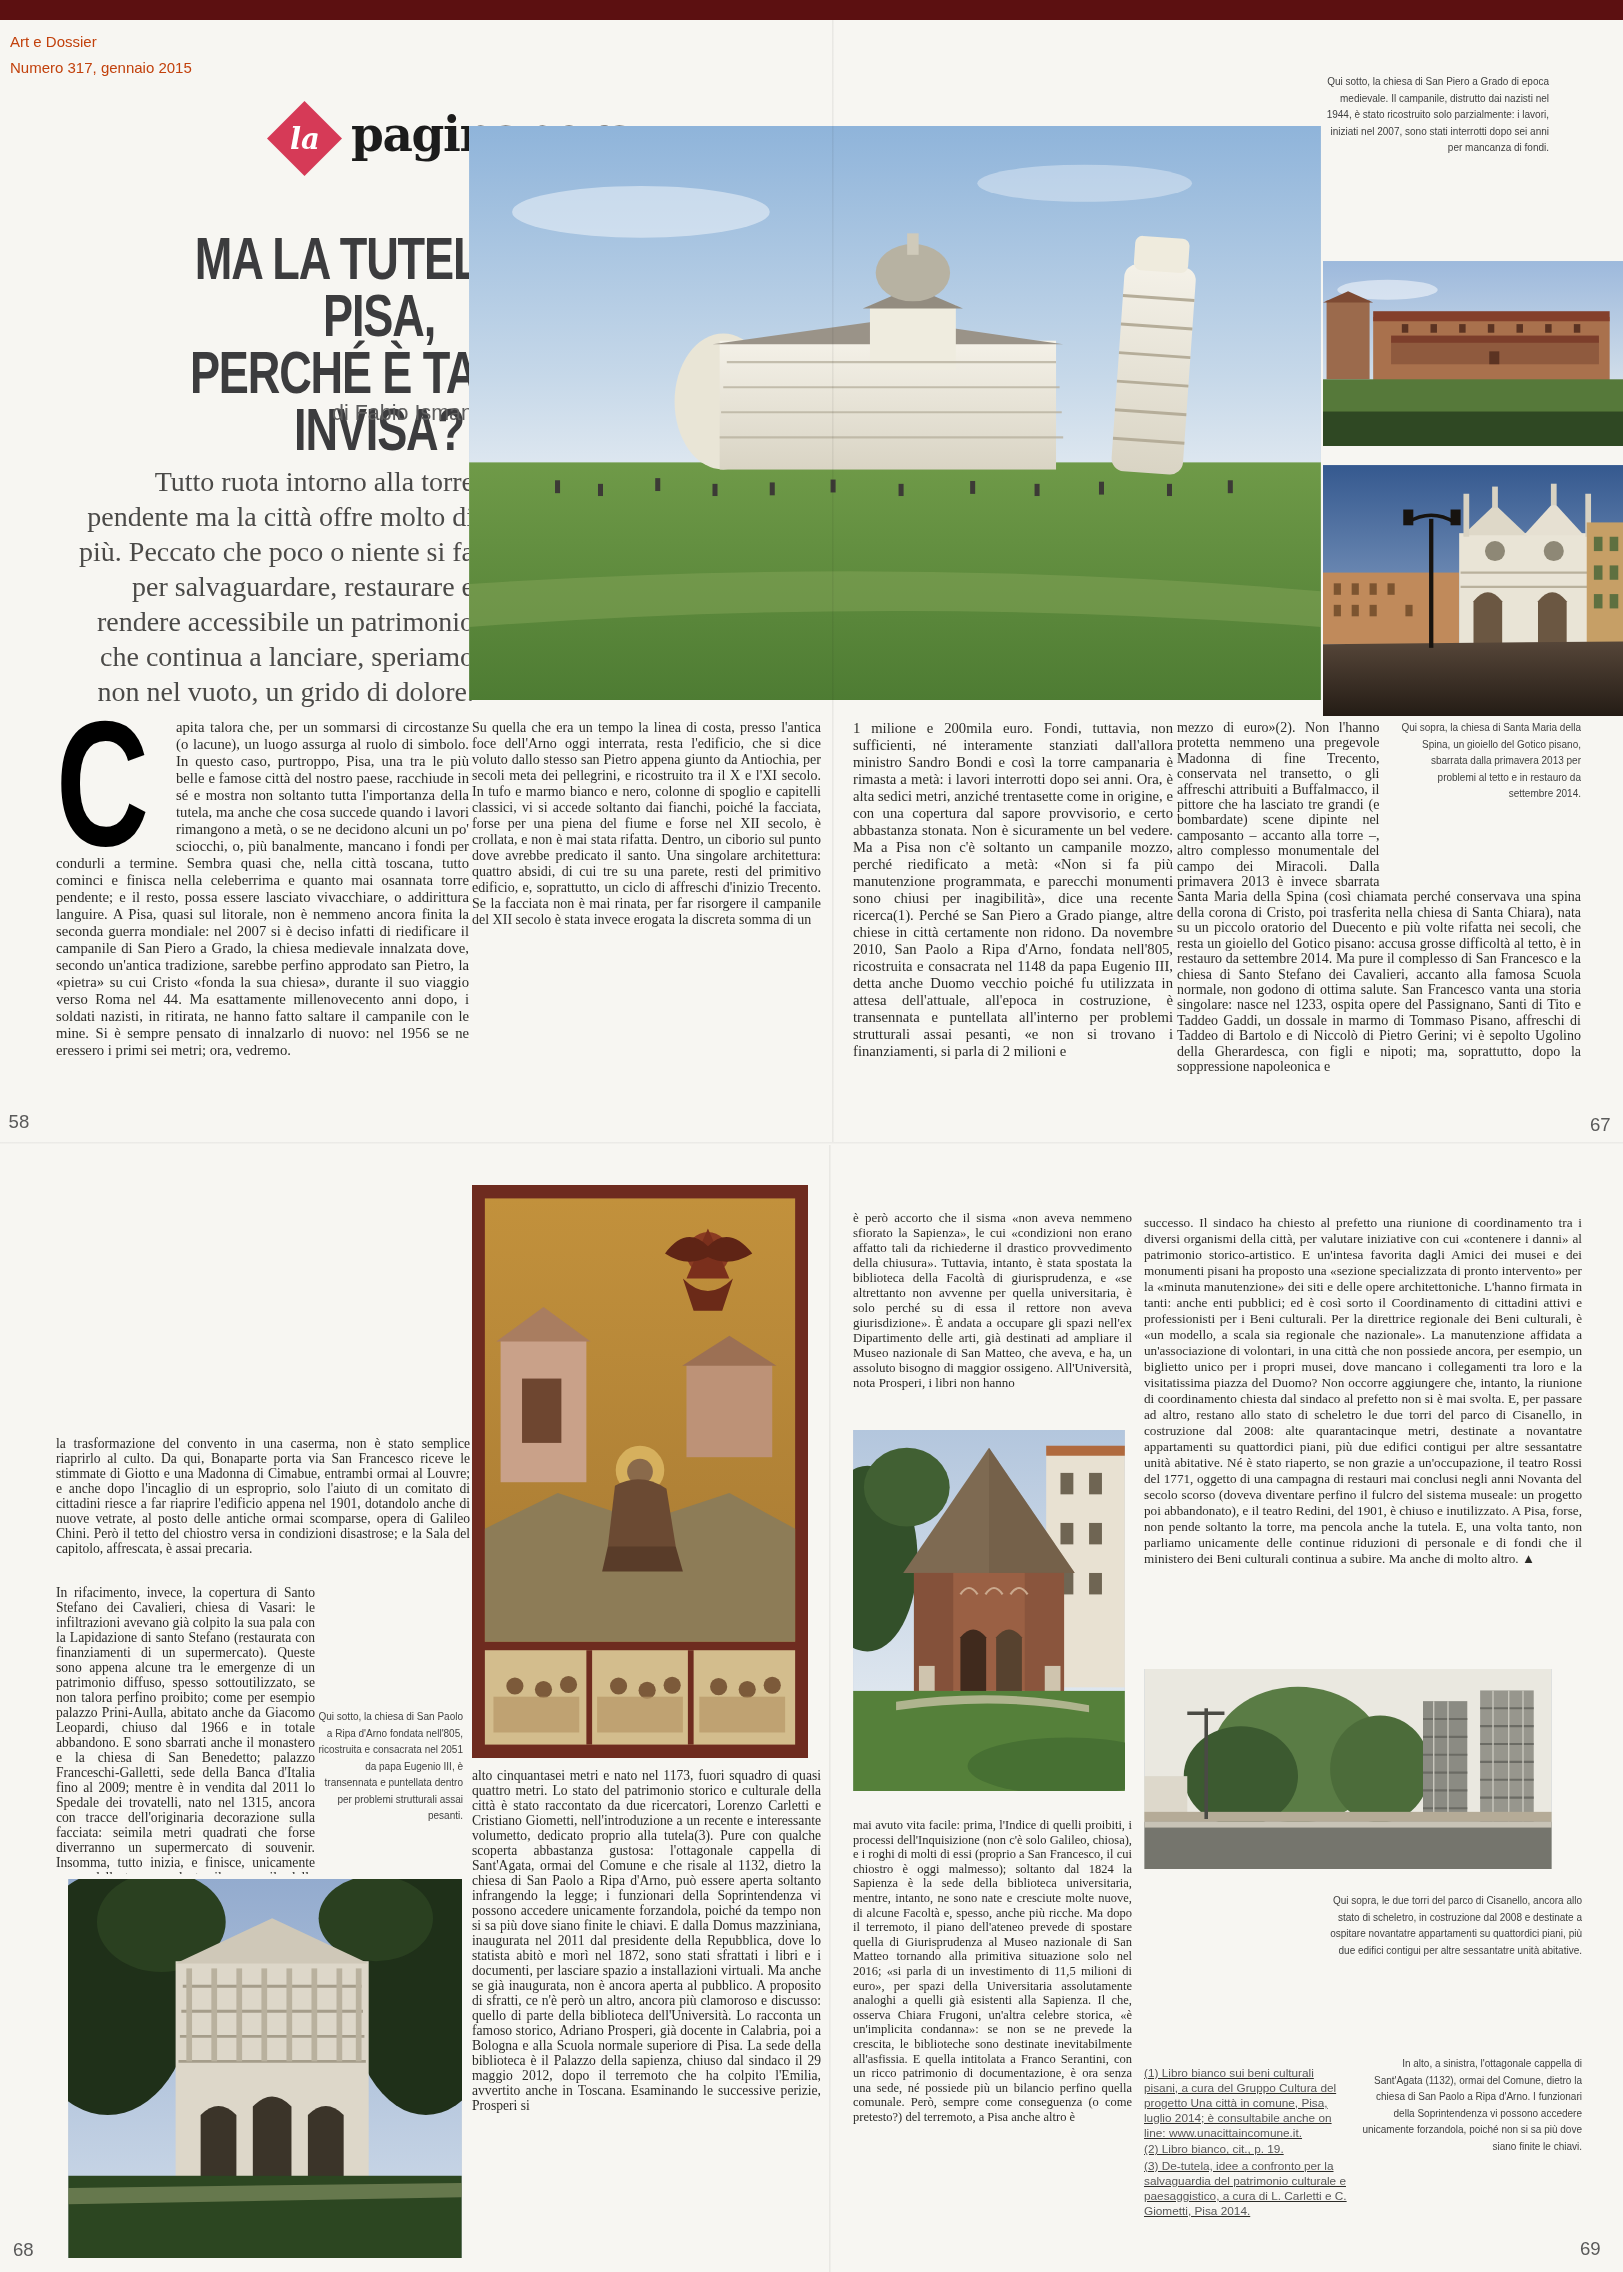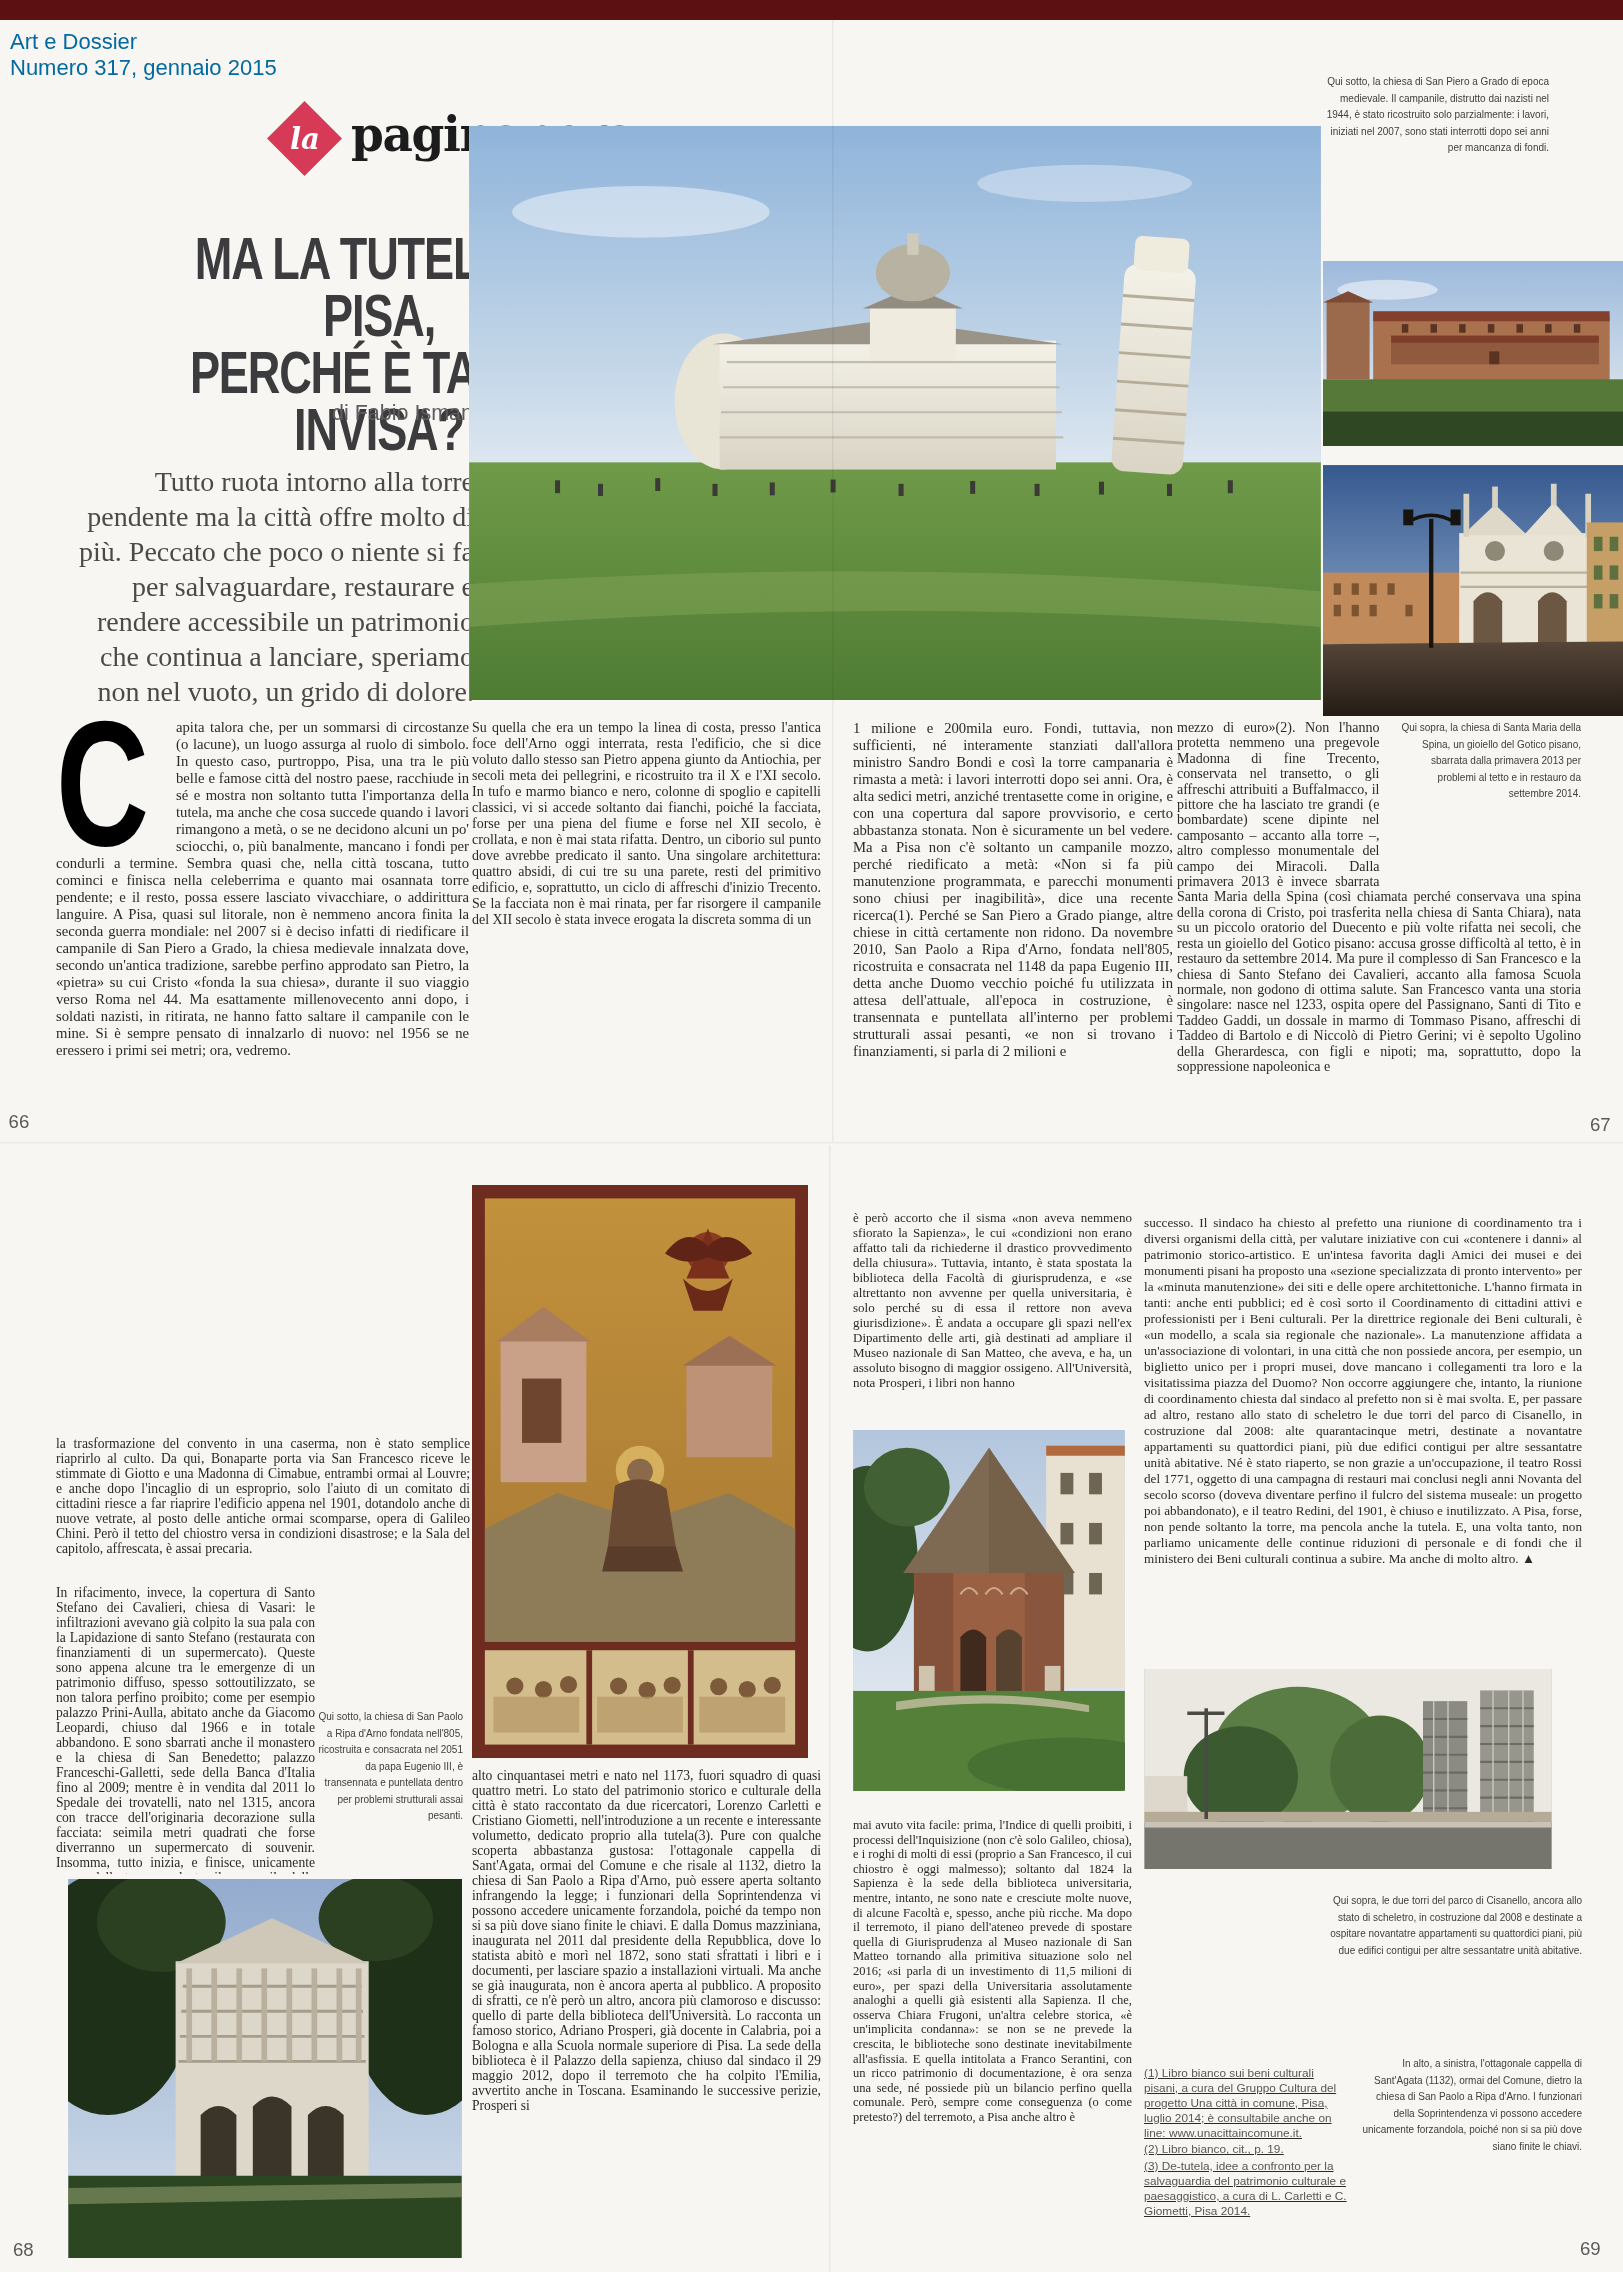--- a/index.html
+++ b/index.html
@@ -6,21 +6,21 @@
   html,body { background:#dddbd6; }
   #sheet {
     position:relative; width:1623px; height:2273px;
     background:#f7f6f2; overflow:hidden;
     font-family:"Liberation Serif", serif; color:#2b2a27;
   }
   .abs { position:absolute; }
   
   .topbar { left:0; top:0; width:1623px; height:20px; background:#5c1011; }
   .edition { left:10px; top:29px; font-family:"Liberation Sans",sans-serif;
-    font-size:22px; line-height:26px; color:#0369a1; }
+    font-size:15px; line-height:26px; color:#c2410c; }
   .logo-wrap { left:274px; top:99px; width:401px; height:86px; }
   .logo-diamond { position:absolute; left:4.3px; top:13px; width:53px; height:53px;
     background:#d63a57; transform:rotate(45deg); }
   .logo-la { position:absolute; left:4.3px; top:13px; width:53px; height:53px;
     display:flex; align-items:center; justify-content:center;
     font:italic 700 29px "DejaVu Serif",serif; color:#fff; }
   .logo-name { position:absolute; left:77px; top:7.2px;
     font:700 47px "DejaVu Serif",serif; color:#1c1c1c; letter-spacing:-1.4px;
     transform:scale(1,1.05); }
   .headline { left:100px; top:230px; width:558px; text-align:center;
@@ -255,21 +255,21 @@
 
   <div class="abs body-col" style="left:853px; top:720px; width:320px; height:387px;">
     <span>1 milione e 200mila euro. Fondi, tuttavia, non sufficienti, né interamente stanziati dall'allora ministro Sandro Bondi e così la torre campanaria è rimasta a metà: i lavori interrotti dopo sei anni. Ora, è alta sedici metri, anziché trentasette come in origine, e con una copertura dal sapore provvisorio, e certo abbastanza stonata. Non è sicuramente un bel vedere. Ma a Pisa non c'è soltanto un campanile mozzo, perché riedificato a metà: «Non si fa più manutenzione programmata, e parecchi monumenti sono chiusi per inagibilità», dice una recente ricerca(1). Perché se San Piero a Grado piange, altre chiese in città certamente non ridono. Da novembre 2010, San Paolo a Ripa d'Arno, fondata nell'805, ricostruita e consacrata nel 1148 da papa Eugenio III, detta anche Duomo vecchio poiché fu utilizzata in attesa dell'attuale, all'epoca in costruzione, è transennata e puntellata all'interno per problemi strutturali assai pesanti, «e non si trovano i finanziamenti, si parla di 2 milioni e</span>
   </div>
 
   <div class="abs body-col" style="left:1177px; top:720px; width:404px; height:387px; font-size:14px; line-height:15.4px;">
     <div class="float-r cap cap-r">Qui sopra, la chiesa di Santa Maria della Spina, un gioiello del Gotico pisano, sbarrata dalla primavera 2013 per problemi al tetto e in restauro da settembre 2014.</div>
     <span>mezzo di euro»(2). Non l'hanno protetta nemmeno una pregevole Madonna di fine Trecento, conservata nel transetto, o gli affreschi attribuiti a Buffalmacco, il pittore che ha lasciato tre grandi (e bombardate) scene dipinte nel camposanto – accanto alla torre –, altro complesso monumentale del campo dei Miracoli. Dalla primavera 2013 è invece sbarrata Santa Maria della Spina (così chiamata perché conservava una spina della corona di Cristo, poi trasferita nella chiesa di Santa Chiara), nata su un piccolo oratorio del Duecento e più volte rifatta nei secoli, che resta un gioiello del Gotico pisano: accusa grosse difficoltà al tetto, è in restauro da settembre 2014. Ma pure il complesso di San Francesco e la chiesa di Santo Stefano dei Cavalieri, accanto alla famosa Scuola normale, non godono di ottima salute. San Francesco vanta una storia singolare: nasce nel 1233, ospita opere del Passignano, Santi di Tito e Taddeo Gaddi, un dossale in marmo di Tommaso Pisano, affreschi di Taddeo di Bartolo e di Niccolò di Pietro Gerini; vi è sepolto Ugolino della Gherardesca, con figli e nipoti; ma, soprattutto, dopo la soppressione napoleonica e</span>
   </div>
 
-  <div class="abs pagenum" style="left:8.6px; top:1111px;">66</div>
+  <div class="abs pagenum" style="left:8.6px; top:1111px;">58</div>
   <div class="abs pagenum" style="left:1590px; top:1114px;">67</div>
 
   <div class="abs seam-v" style="left:832px; top:20px; height:1122px;"></div>
   <div class="abs seam-h"></div>
   <div class="abs seam-v" style="left:829px; top:1145px; height:1128px;"></div>
 
 
   <div class="abs photo" style="left:472px; top:1185px; width:336px; height:573px; background:#6e2b1f;">
     <svg width="336" height="573" viewBox="0 0 470 800">
       <defs>

